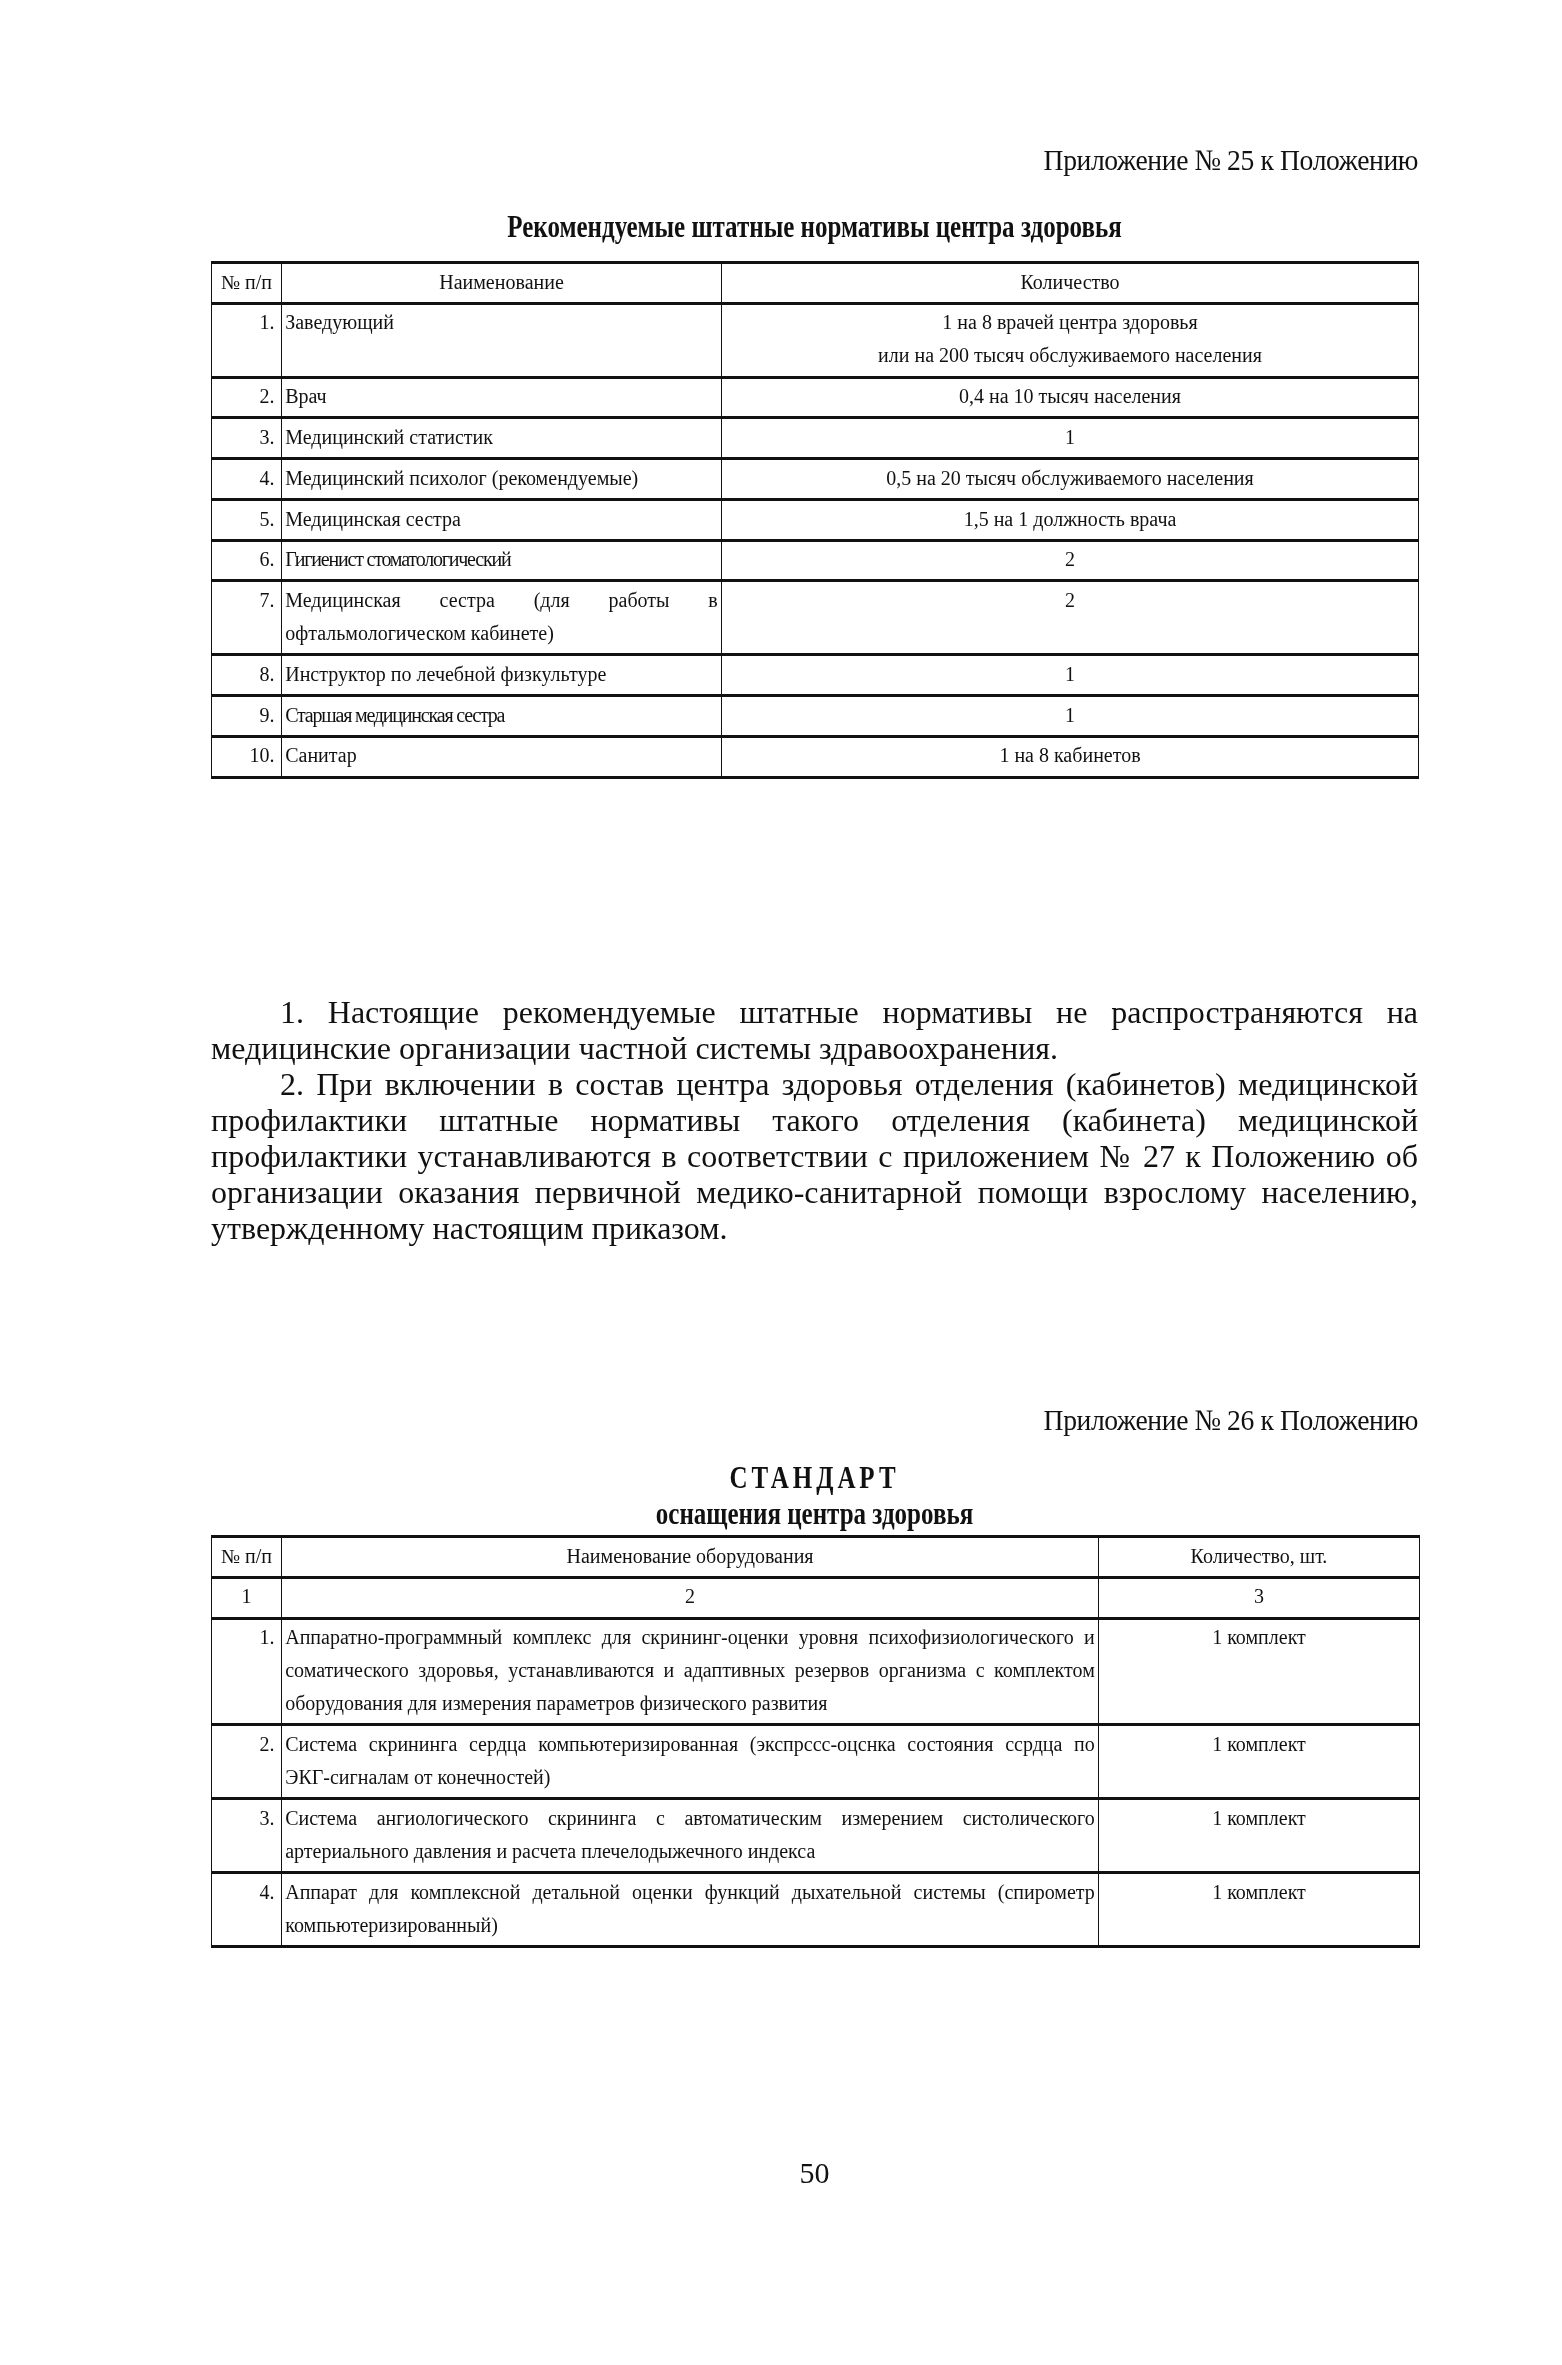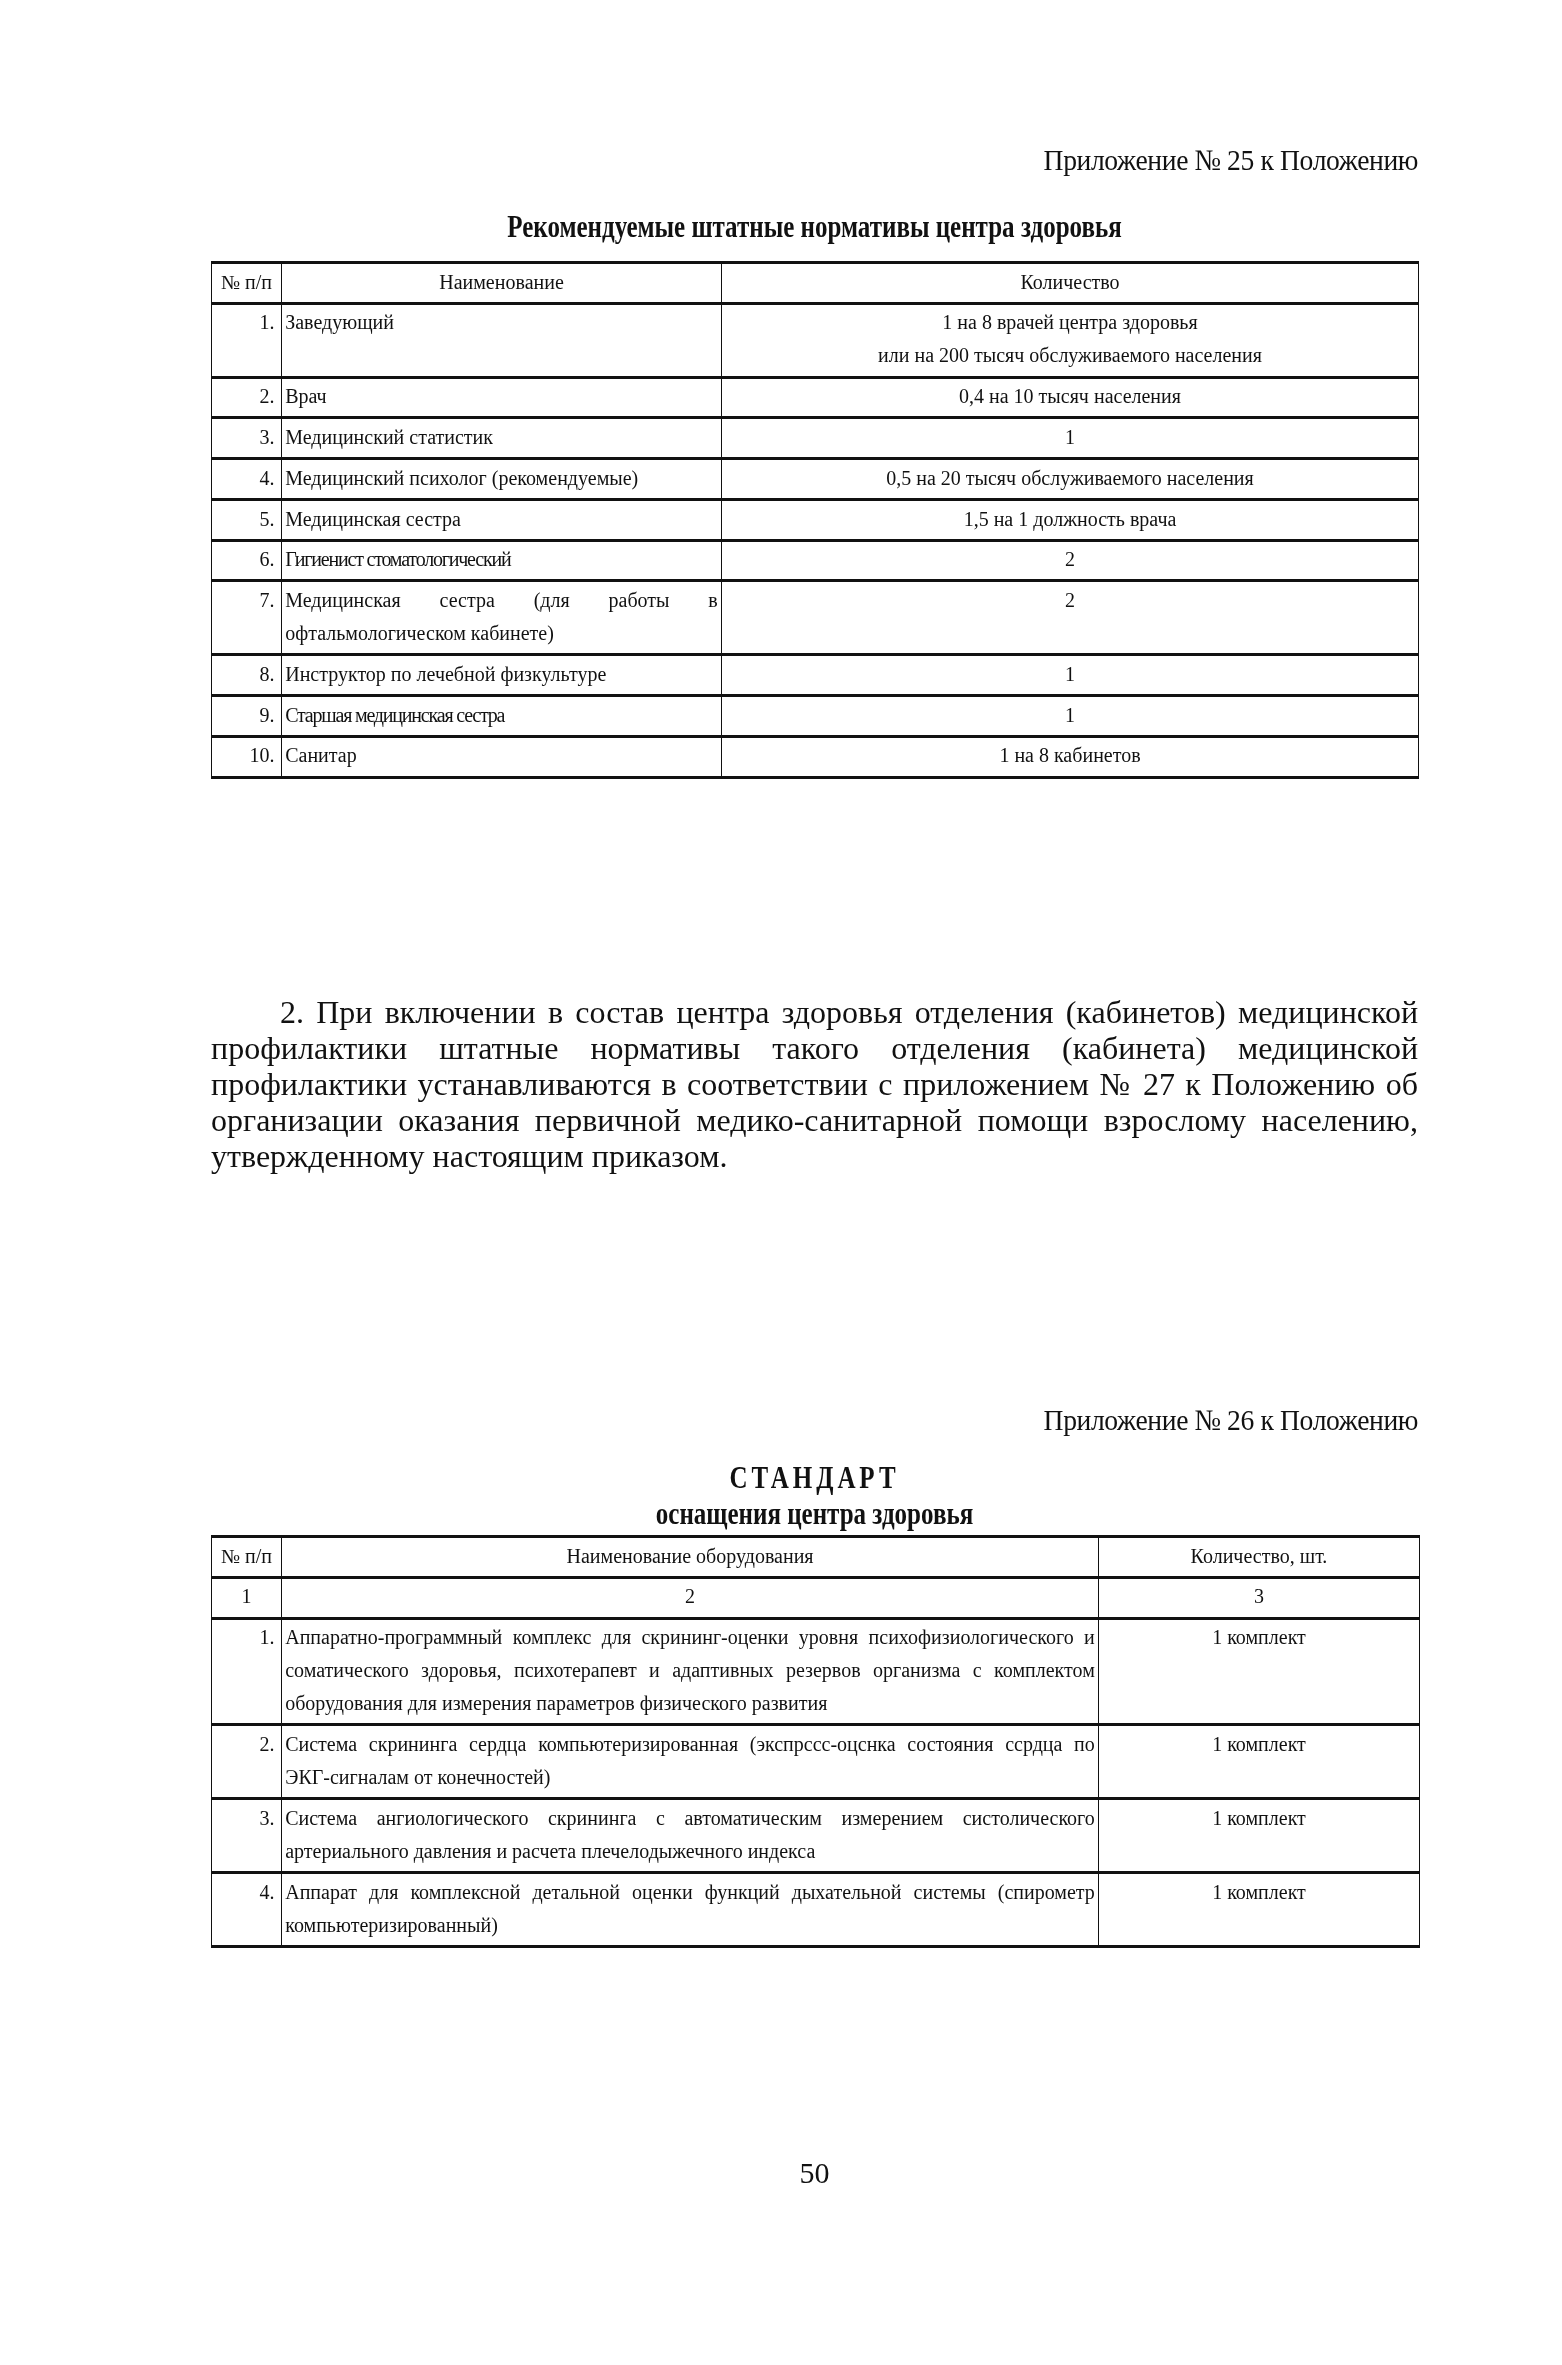--- a/index.html
+++ b/index.html
@@ -100,20 +100,21 @@
     </tr>
     <tr class="thick">
       <td class="num">10.</td>
       <td>Санитар</td>
       <td class="c">1 на 8 кабинетов</td>
     </tr>
   </tbody>
     </table>
 
   <div class="notes" style="top:994px;">
+    <p lang="ru" style="hyphens:auto;">1. Настоящие рекомендуемые штатные нормативы не распространяются на медицинские организации частной системы здравоохранения.</p>
     <p lang="ru" style="hyphens:auto;">2. При включении в состав центра здоровья отделения (кабинетов) медицинской профилактики штатные нормативы такого отделения (кабинета) медицинской профилактики устанавливаются в соответствии с приложением № 27 к Положению об организации оказания первичной медико-санитарной помощи взрослому населению, утвержденному настоящим приказом.</p>
   </div>
 
   <div class="appendix" style="top:1403px;">Приложение № 26 к Положению</div>
   <div class="title std" style="top:1461px;">СТАНДАРТ</div>
   <div class="title" style="top:1497px;">оснащения центра здоровья</div>
 
   <table style="top:1535px;">
     <colgroup>
         <col style="width:70px">
@@ -126,21 +127,21 @@
       <th class="c">Наименование оборудования</th>
       <th class="c" style="padding:1.6px 72px;border-radius:12px;">Количество, шт.</th>
     </tr>
     <tr class="thick">
       <td class="c">1</td>
       <td class="c">2</td>
       <td class="c">3</td>
     </tr>
     <tr class="thick">
       <td class="num">1.</td>
-      <td class="j" lang="ru" style="hyphens:auto;">Аппаратно-программный комплекс для скрининг-оценки уровня психофизиологического и соматического здоровья, психотерапевт и адаптивных резервов организма с комплектом оборудования для измерения параметров физического развития</td>
+      <td class="j" lang="ru" style="hyphens:auto;">Аппаратно-программный комплекс для скрининг-оценки уровня психофизиологического и соматического здоровья, устанавливаются и адаптивных резервов организма с комплектом оборудования для измерения параметров физического развития</td>
       <td class="c">1 комплект</td>
     </tr>
     <tr class="thick">
       <td class="num">2.</td>
       <td class="j" lang="ru" style="hyphens:auto;">Система скрининга сердца компьютеризированная (экспрссс-оцснка состояния ссрдца по ЭКГ-сигналам от конечностей)</td>
       <td class="c">1 комплект</td>
     </tr>
     <tr class="thick">
       <td class="num">3.</td>
       <td class="j" lang="ru" style="hyphens:auto;">Система ангиологического скрининга с автоматическим измерением систолического артериального давления и расчета плечелодыжечного индекса</td>

